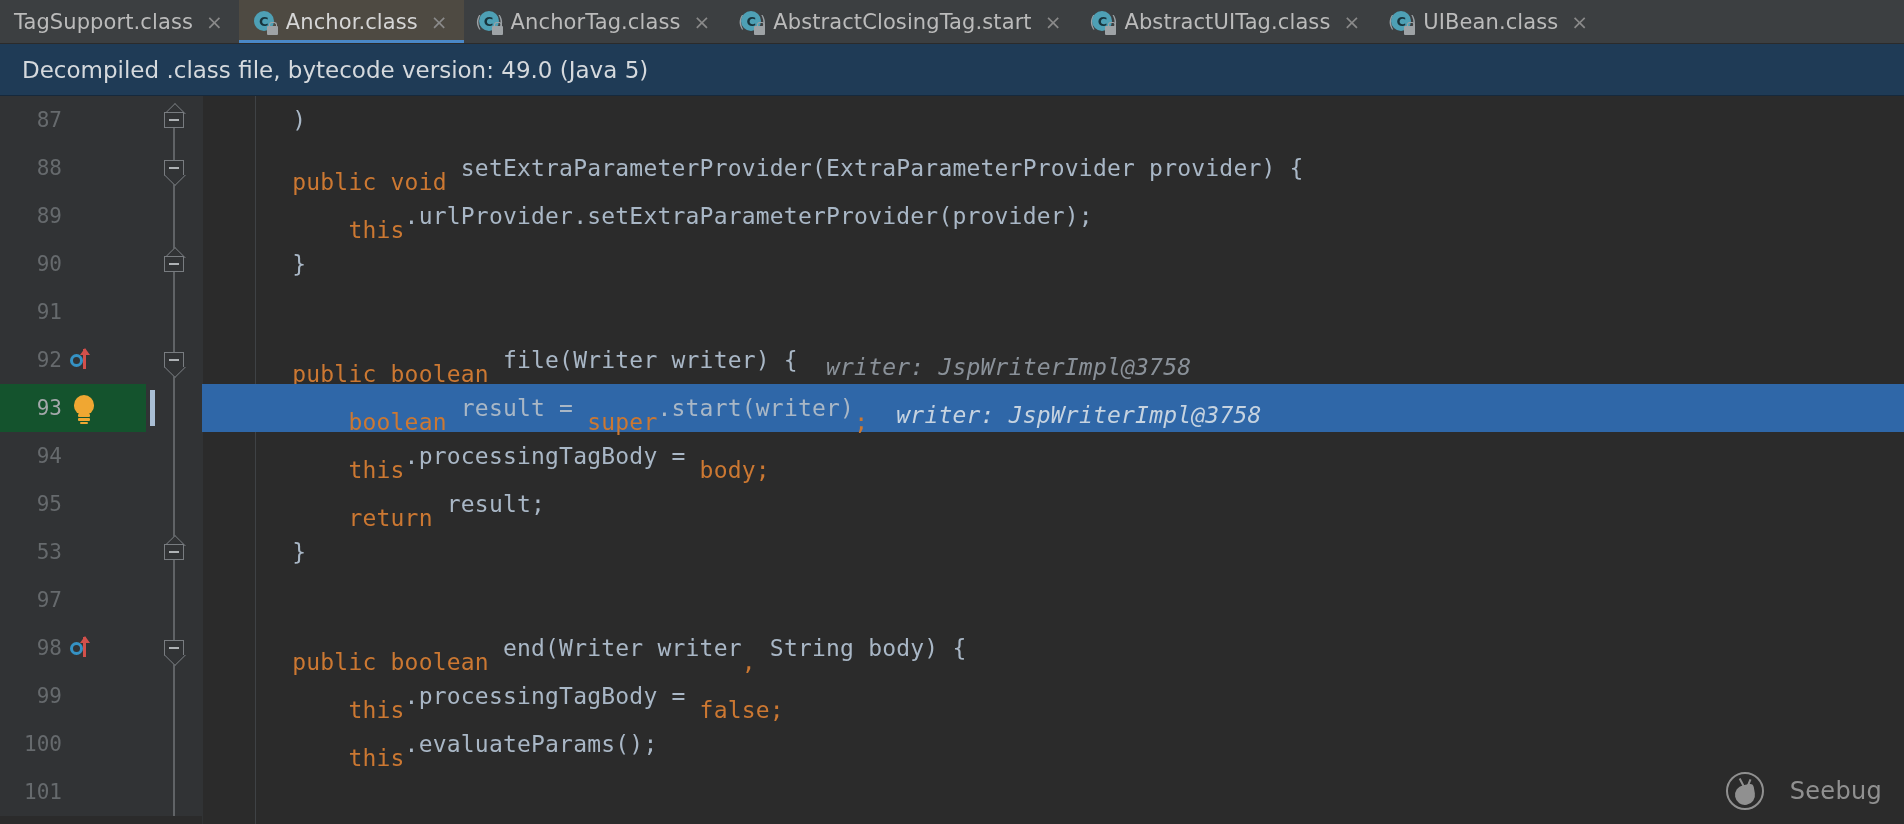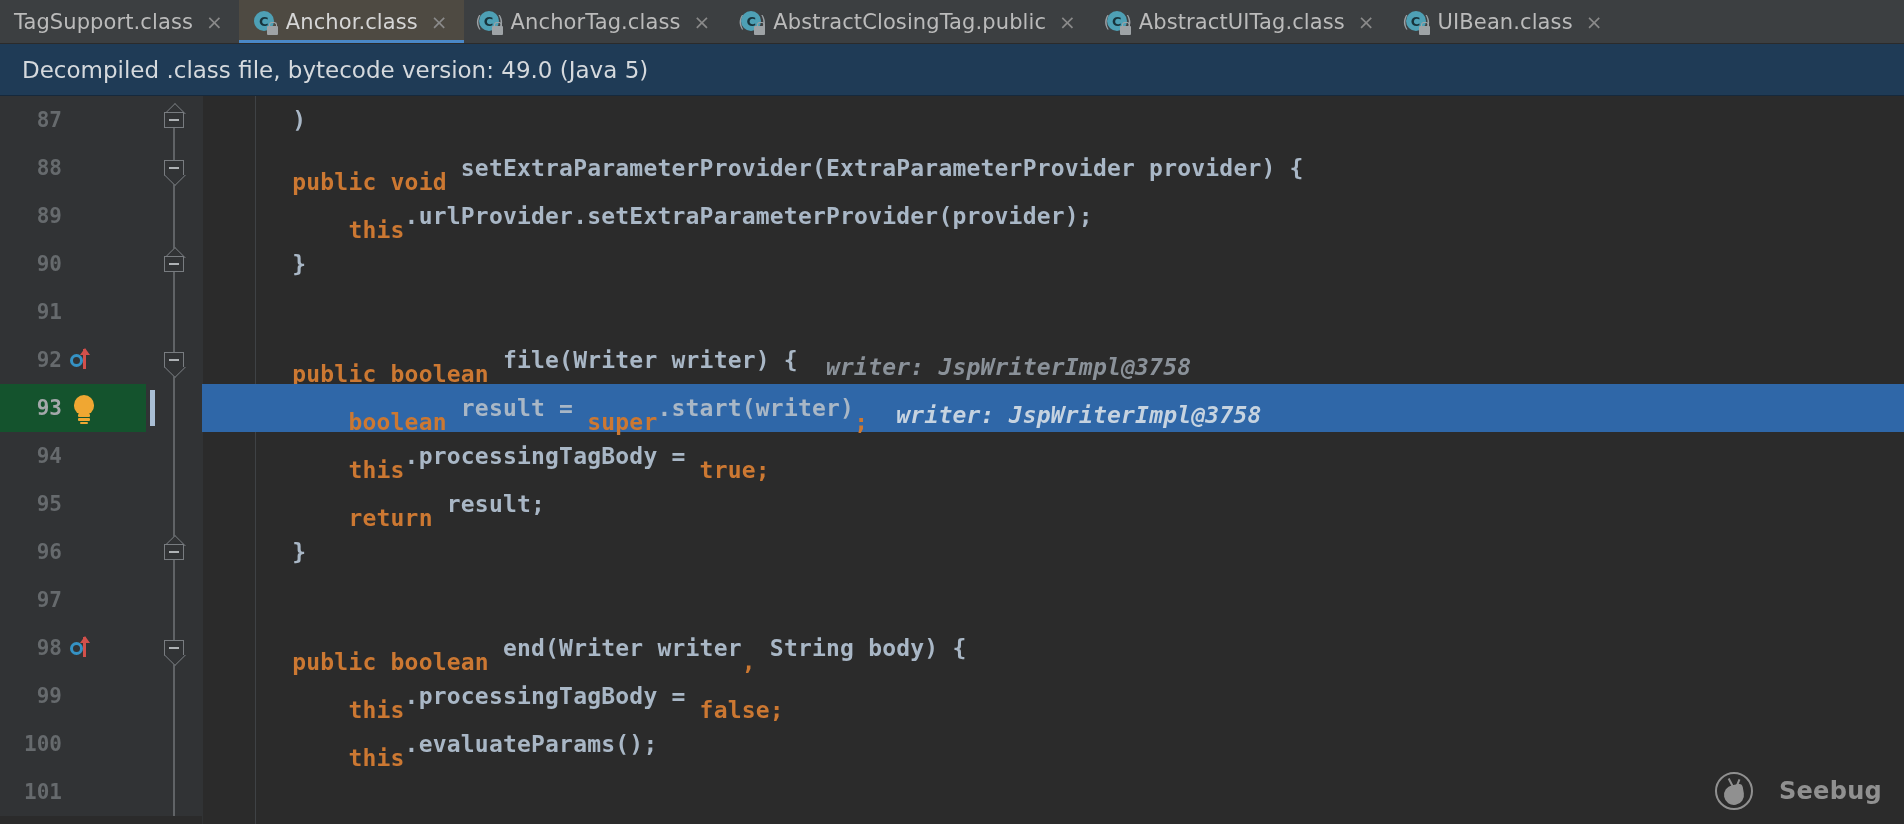--- a/index.html
+++ b/index.html
@@ -129,21 +129,20 @@
     color: #D5D9DD;
     font-family: "DejaVu Sans", sans-serif;
   }
 
   
   .editor {
     position: relative;
     flex: 1 1 auto;
     background: #2B2B2B;
     overflow: hidden;
-    font-weight: bold;
   }
 
   .code-rows { position: relative; }
 
   .row {
     position: relative;
     height: 48px;
     display: flex;
     align-items: center;
   }
@@ -411,21 +410,21 @@
         <span class="tab-label">AnchorTag.class</span>
         <span class="tab-close">×</span>
       </div>
       <div class="tab">
         <span class="cls-icon">
           <span class="brk l">(</span>
           <span class="brk r">)</span>
           <span class="disc">C</span>
           <span class="lock"></span>
         </span>
-        <span class="tab-label">AbstractClosingTag.public</span>
+        <span class="tab-label">AbstractClosingTag.start</span>
         <span class="tab-close">×</span>
       </div>
       <div class="tab">
         <span class="cls-icon">
           <span class="brk l">(</span>
           <span class="brk r">)</span>
           <span class="disc">C</span>
           <span class="lock"></span>
         </span>
         <span class="tab-label">AbstractUITag.class</span>
@@ -541,34 +540,34 @@
           <div class="code"><span class="plain">        </span><span class="kw">boolean </span><span class="plain">result = </span><span class="kw">super</span><span class="plain">.start(writer)</span><span class="kw">;</span><span class="hint">  writer: JspWriterImpl@3758</span></div>
           <span class="caret-bar"></span>
         </div>
         <div class="row">
           <div class="gutter">
             <span class="lineno">94</span>
           </div>
           <div class="fold-col">
             <span class="fold-line"></span>
           </div>
-          <div class="code"><span class="plain">        </span><span class="kw">this</span><span class="plain">.processingTagBody = </span><span class="kw">true;</span></div>
+          <div class="code"><span class="plain">        </span><span class="kw">this</span><span class="plain">.processingTagBody = </span><span class="kw">body;</span></div>
         </div>
         <div class="row">
           <div class="gutter">
             <span class="lineno">95</span>
           </div>
           <div class="fold-col">
             <span class="fold-line"></span>
           </div>
           <div class="code"><span class="plain">        </span><span class="kw">return </span><span class="plain">result;</span></div>
         </div>
         <div class="row">
           <div class="gutter">
-            <span class="lineno">96</span>
+            <span class="lineno">53</span>
           </div>
           <div class="fold-col">
             <span class="fold-line"></span>
             <span class="fold-box cap-up">
               <span class="bx"></span>
               <span class="minus"></span>
             </span>
           </div>
           <div class="code"><span class="plain">    }</span></div>
         </div>

